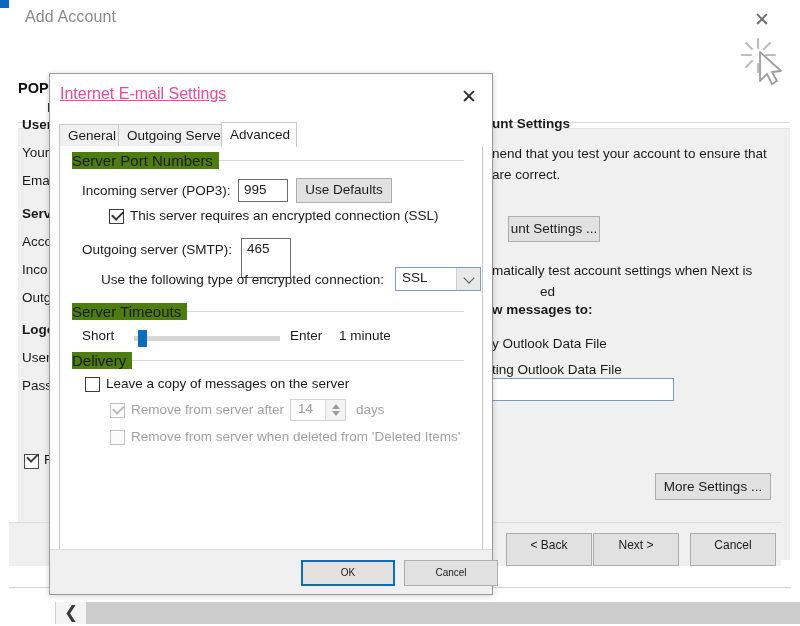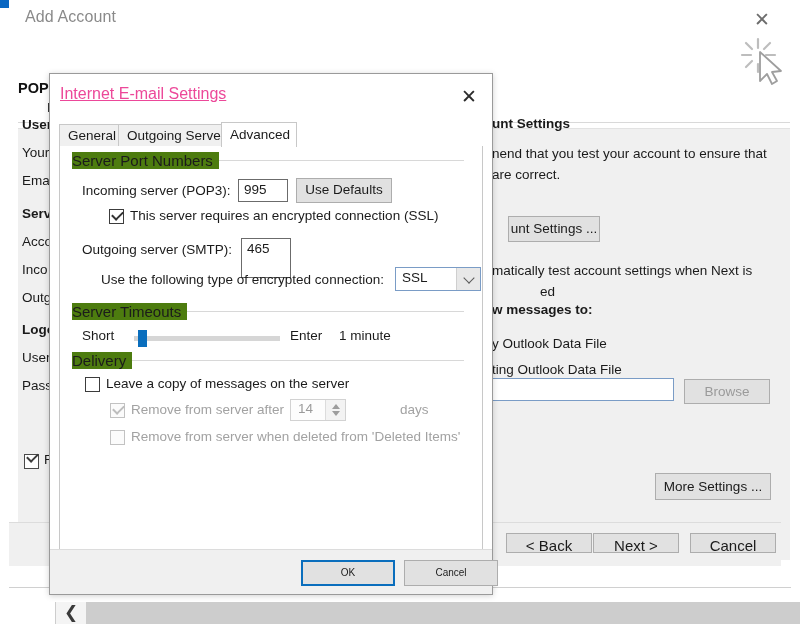--- a/index.html
+++ b/index.html
@@ -148,24 +148,24 @@
     position: absolute;
     left: 9px; top: 522px;
     width: 772px; height: 44px;
     background: #f0f0f0;
     border-top: 1px solid #dcdcdc;
     box-sizing: border-box;
   }
   .bg-footer-btn {
     position: absolute;
     top: 10px;
-    height: 20px;
+    height: 33px;
     background: #e1e1e1;
     border: 1px solid #adadad;
-    font-size: 15px;
+    font-size: 12px;
     color: #1a1a1a;
     line-height: 23px;
     text-align: center;
     box-sizing: border-box;
   }
 
   
   .bg-scroll-strip {
     position: absolute;
     left: 0; bottom: 0;
@@ -486,21 +486,20 @@
   <div class="bg-right-text" style="left:492px; top:263px;">matically test account settings when Next is</div>
   <div class="bg-right-text" style="left:492px; top:284px;margin-left:48px;">ed</div>
   <div class="bg-right-text bold" style="left:492px; top:302px;">w messages to:</div>
   <div class="bg-right-text" style="left:492px; top:336px;">y Outlook Data File</div>
   <div class="bg-right-text" style="left:492px; top:362px;">ting Outlook Data File</div>
 
   <div class="bg-btn" style="left:508px; top:216px; width:92px; height:26px; line-height:24px;">unt Settings ...</div>
 
   <div class="bg-textbox" style="left:492px; top:378px; width:182px; height:23px;"></div>
 
-  <div class="bg-btn disabled" style="left:684px; top:379px; width:86px; height:25px; line-height:23px;">Browse</div>
 
   <div class="bg-btn" style="left:655px; top:473px; width:116px; height:27px; line-height:25px;">More Settings ...</div>
 
   <div class="bg-footer">
     <div class="bg-footer-btn" style="left:497px; width:86px;">&lt; Back</div>
     <div class="bg-footer-btn" style="left:584px; width:86px;">Next &gt;</div>
     <div class="bg-footer-btn" style="left:681px; width:86px;">Cancel</div>
   </div>
 
   <div class="bg-scroll-strip"></div>
@@ -581,21 +580,21 @@
       <div class="tick"></div>
     </div>
     <div class="f-label dim" style="left:71px; top:256px;">Remove from server after</div>
     <div class="spin-box" style="left:230px; top:253px; width:56px; height:22px;">
       <div class="spin-val">14</div>
       <div class="spin-btns">
         <div class="spin-up"></div>
         <div class="spin-dn"></div>
       </div>
     </div>
-    <div class="f-label dim" style="left:296px; top:256px;margin-left:44px;">days</div>
+    <div class="f-label dim" style="left:296px; top:256px;">days</div>
 
     <div class="cb dim" style="left:50px; top:284px;"></div>
     <div class="f-label dim" style="left:71px; top:283px;">Remove from server when deleted from 'Deleted Items'</div>
   </div>
 
   <div class="modal-footer">
     <div class="m-btn default" style="left:251px;">OK</div>
     <div class="m-btn" style="left:354px;">Cancel</div>
   </div>
 </div>

